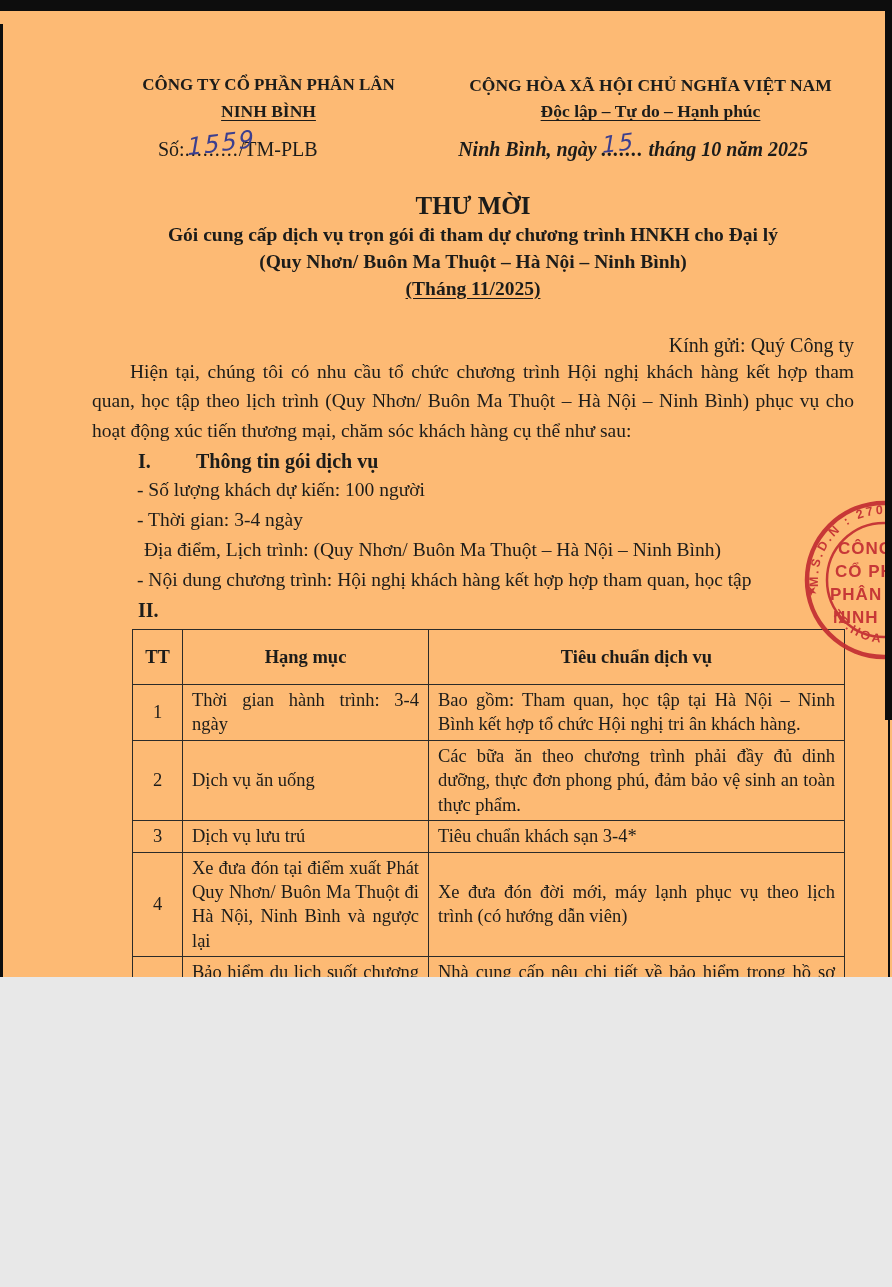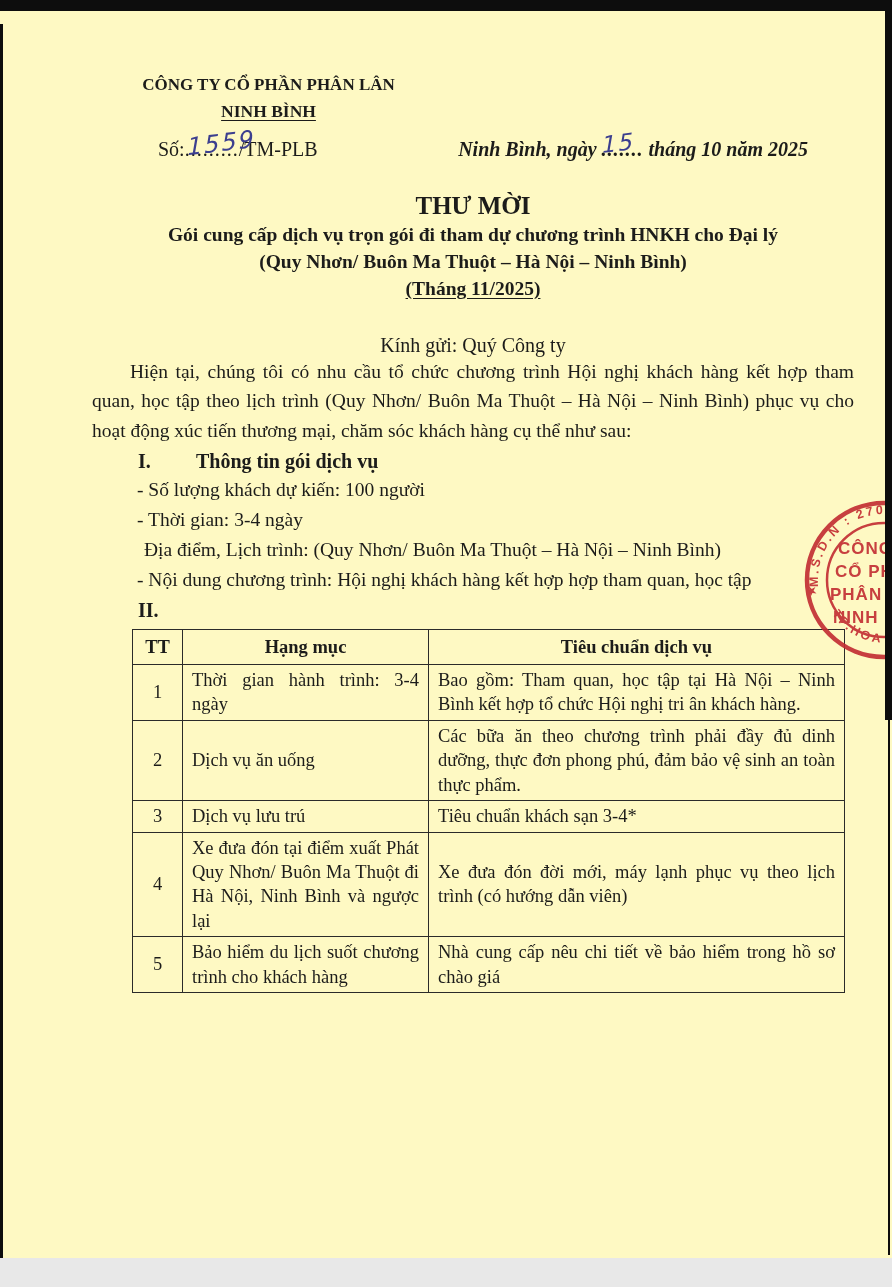--- a/index.html
+++ b/index.html
@@ -1,19 +1,19 @@
 <!DOCTYPE html>
 <html lang="vi"><head>
 <meta charset="utf-8">
 <style>
   html,body{margin:0;padding:0;background:#e8e8e8;}
   .page{
     position:relative;
-    width:892px;height:1258px;
-    background:#fef9c3;
+    width:892px;height:977px;
+    background:#fdba74;
     overflow:hidden;
     font-family:"Liberation Serif","DejaVu Serif",serif;
     color:#1c1c1a;
   }
   
   .scan-bar{position:absolute;background:#0d0d0d;z-index:30;}
   .bar-top{left:0;top:0;width:892px;height:11px;}
   .bar-left{left:0;top:24px;width:3px;height:1256px;}
   .bar-right-upper{left:885px;top:0;width:7px;height:720px;}
   .bar-right-lower{left:888px;top:720px;width:2px;height:535px;}
@@ -35,36 +35,36 @@
     font-family:"DejaVu Sans",sans-serif;font-style:italic;font-weight:400;
     font-size:24px;color:#3c3f8f;transform:rotate(-7deg) skewX(-6deg);
     letter-spacing:2px;white-space:nowrap;
   }
   .hand-day{font-size:23px;top:-8px;left:0;}
 
   
   .content{position:absolute;left:92px;top:192px;width:762px;z-index:2;}
   .doc-title{text-align:center;font-weight:bold;font-size:25px;margin:0 0 2px 0;}
   .doc-sub{text-align:center;font-weight:bold;font-size:19.5px;line-height:1.38;margin:0;}
-  .salutation{text-align:center;font-size:20px;margin-top:31px;}
+  .salutation{text-align:right;font-size:20px;margin-top:31px;}
   .para{font-size:19.5px;line-height:1.52;text-align:justify;text-indent:38px;margin:0;}
   .para.first{margin-top:21px;}
   .sec-head{display:flex;font-weight:bold;font-size:20px;margin:4px 0 2px 0;}
   .sec-num{width:58px;padding-left:46px;box-sizing:content-box;flex:0 0 auto;width:60px;}
   .sec-num{padding-left:46px;width:58px;}
   .item{font-size:19.5px;line-height:1.54;margin-left:45px;}
   .item.noDash{margin-left:52px;}
 
   
   table.req{
     border-collapse:collapse;margin:7px 0 0 40px;width:712px;
     font-size:18.5px;line-height:1.32;table-layout:fixed;
   }
   table.req th,table.req td{border:1.7px solid #2b2b29;vertical-align:middle;padding:3px 9px;}
-  table.req th{font-weight:bold;text-align:center;padding:5px 4px;}
+  table.req th{font-weight:bold;text-align:center;padding:15px 4px;}
   col.c-tt{width:50px;}
   col.c-item{width:246px;}
   col.c-std{width:416px;}
   td.tt{text-align:center;}
   td.cell-j{text-align:justify;}
 
   
   .stamp{position:absolute;left:804px;top:498px;z-index:5;opacity:.9;}
   .stamp text{fill:#c22b31;font-family:"Liberation Sans","DejaVu Sans",sans-serif;font-weight:bold;}
 </style>
@@ -76,20 +76,24 @@
   <div class="scan-bar bar-top"></div>
   <div class="scan-bar bar-left"></div>
   <div class="scan-bar bar-right-upper"></div>
   <div class="scan-bar bar-right-lower"></div>
   <div class="scan-bar bar-bottom"></div>
 
   <div class="letterhead">
     <div class="lh-left">
       <div>CÔNG TY CỔ PHẦN PHÂN LÂN</div>
       <div class="line2 u">NINH BÌNH</div>
+    </div>
+    <div class="lh-right">
+      <div>CỘNG HÒA XÃ HỘI CHỦ NGHĨA VIỆT NAM</div>
+      <div class="u">Độc lập – Tự do – Hạnh phúc</div>
     </div>
   </div>
 
   <div class="refline">
     <span>Số:</span><span class="dots"><span>.........</span><span class="hand">1559</span></span><span>/TM-PLB</span>
   </div>
 
   <div class="dateline">
     <span>Ninh Bình, ngày</span>
     <span class="dots"><span>.......</span><span class="hand hand-day">15</span></span>

